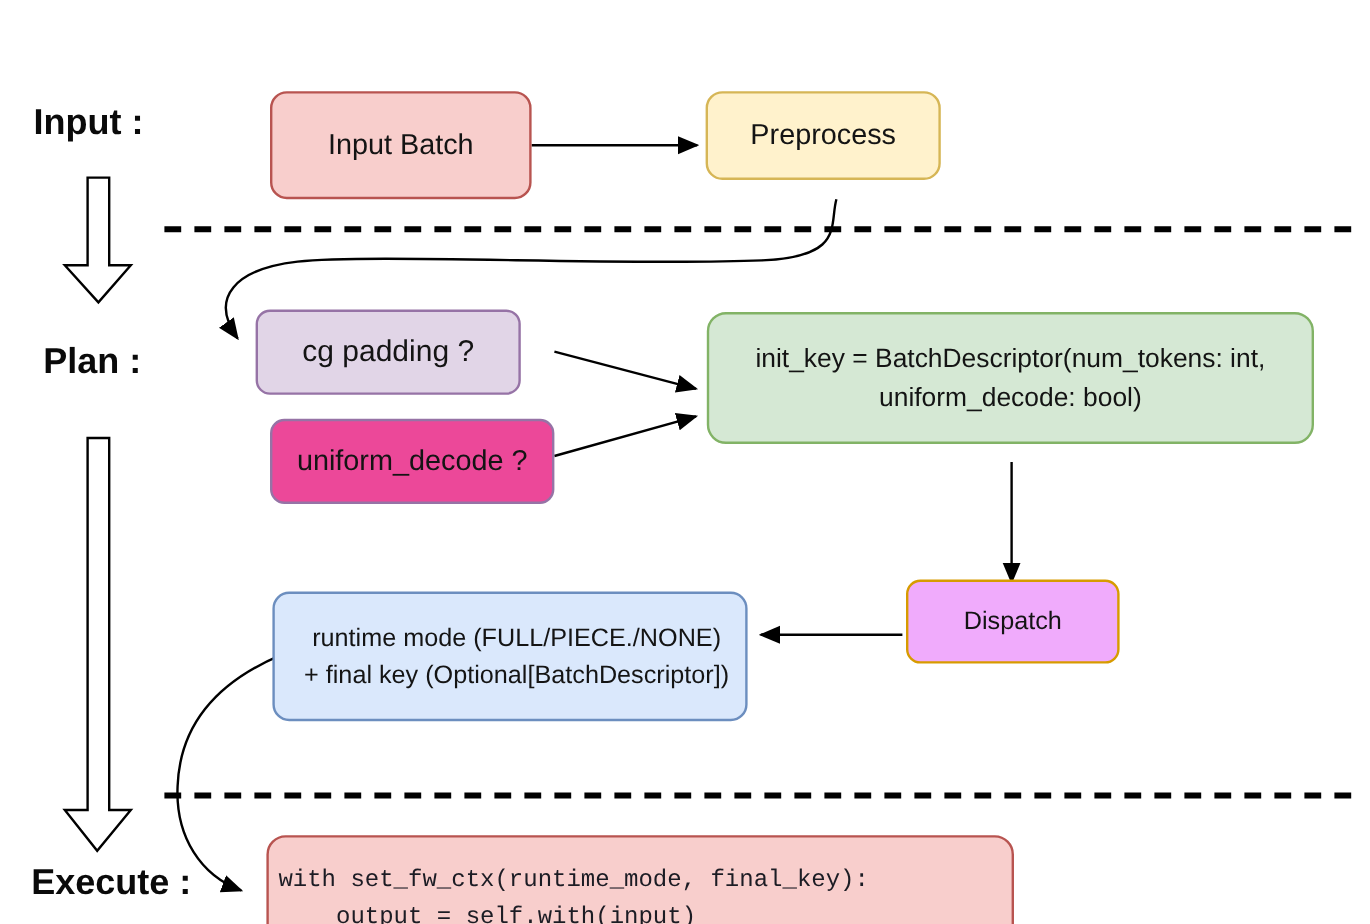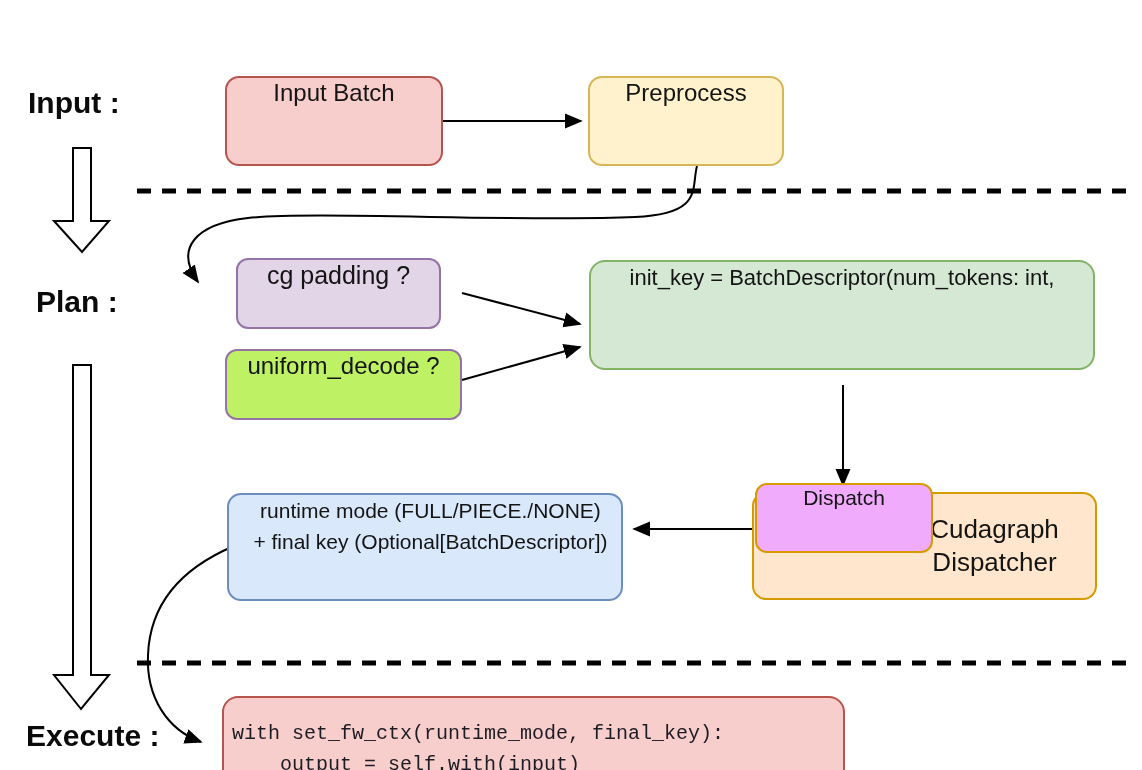--- a/index.html
+++ b/index.html
@@ -22,44 +22,45 @@
     font-weight: bold;
     font-size: 30px;
     color: #0a0a0a;
     white-space: nowrap;
   }
   .node {
     position: absolute;
     display: flex;
     flex-direction: column;
     align-items: center;
+    justify-content: center;
     text-align: center;
     border: 2px solid #000;
     border-radius: 14px;
     color: #141414;
     box-sizing: border-box;
     line-height: 1.25;
   }
   .node span { display: block; }
 
   .node-input-batch {
     left: 225px; top: 28px; width: 218px; height: 90px;
     background: #f8cecc; border-color: #b85450; font-size: 24px;
   }
   .node-preprocess {
-    left: 588px; top: 28px; width: 196px; height: 90px;
+    left: 588px; top: 28px; width: 196px; height: 74px;
     background: #fff2cc; border-color: #d6b656; font-size: 24px;
   }
   .node-cg-padding {
-    left: 236px; top: 210px; width: 205px; height: 71px;
+    left: 213px; top: 210px; width: 221px; height: 71px;
     background: #e1d5e7; border-color: #9673a6; font-size: 25px; border-radius: 12px;
   }
   .node-uniform-decode {
     left: 225px; top: 301px; width: 237px; height: 71px;
-    background: #bef264; border-color: #9673a6; font-size: 24px; border-radius: 12px;
+    background: #ec4899; border-color: #9673a6; font-size: 24px; border-radius: 12px;
   }
   .node-init-key {
     left: 589px; top: 212px; width: 506px; height: 110px;
     background: #d5e8d4; border-color: #82b366; font-size: 22px;
     line-height: 32px; border-radius: 16px;
   }
   .node-cudagraph {
     left: 752px; top: 444px; width: 345px; height: 108px;
     background: #ffe6cc; border-color: #d79b00; font-size: 26px;
     line-height: 33px;
@@ -131,28 +132,23 @@
   <div class="node node-cg-padding">
     <span>cg padding ?</span>
   </div>
 
   <div class="node node-uniform-decode">
     <span>uniform_decode ?</span>
   </div>
 
   <div class="node node-init-key">
     <span>init_key = BatchDescriptor(num_tokens: int,</span>
+    <span>uniform_decode: bool)</span>
   </div>
 
-  <div class="node node-cudagraph">
-    <div class="right-text">
-      <span>Cudagraph</span>
-      <span>Dispatcher</span>
-    </div>
-  </div>
 
   <div class="node node-dispatch">
     <span>Dispatch</span>
   </div>
 
   <div class="node node-runtime-mode">
     <span>runtime mode (FULL/PIECE./NONE)</span>
     <span>+ final key (Optional[BatchDescriptor])</span>
   </div>
 

